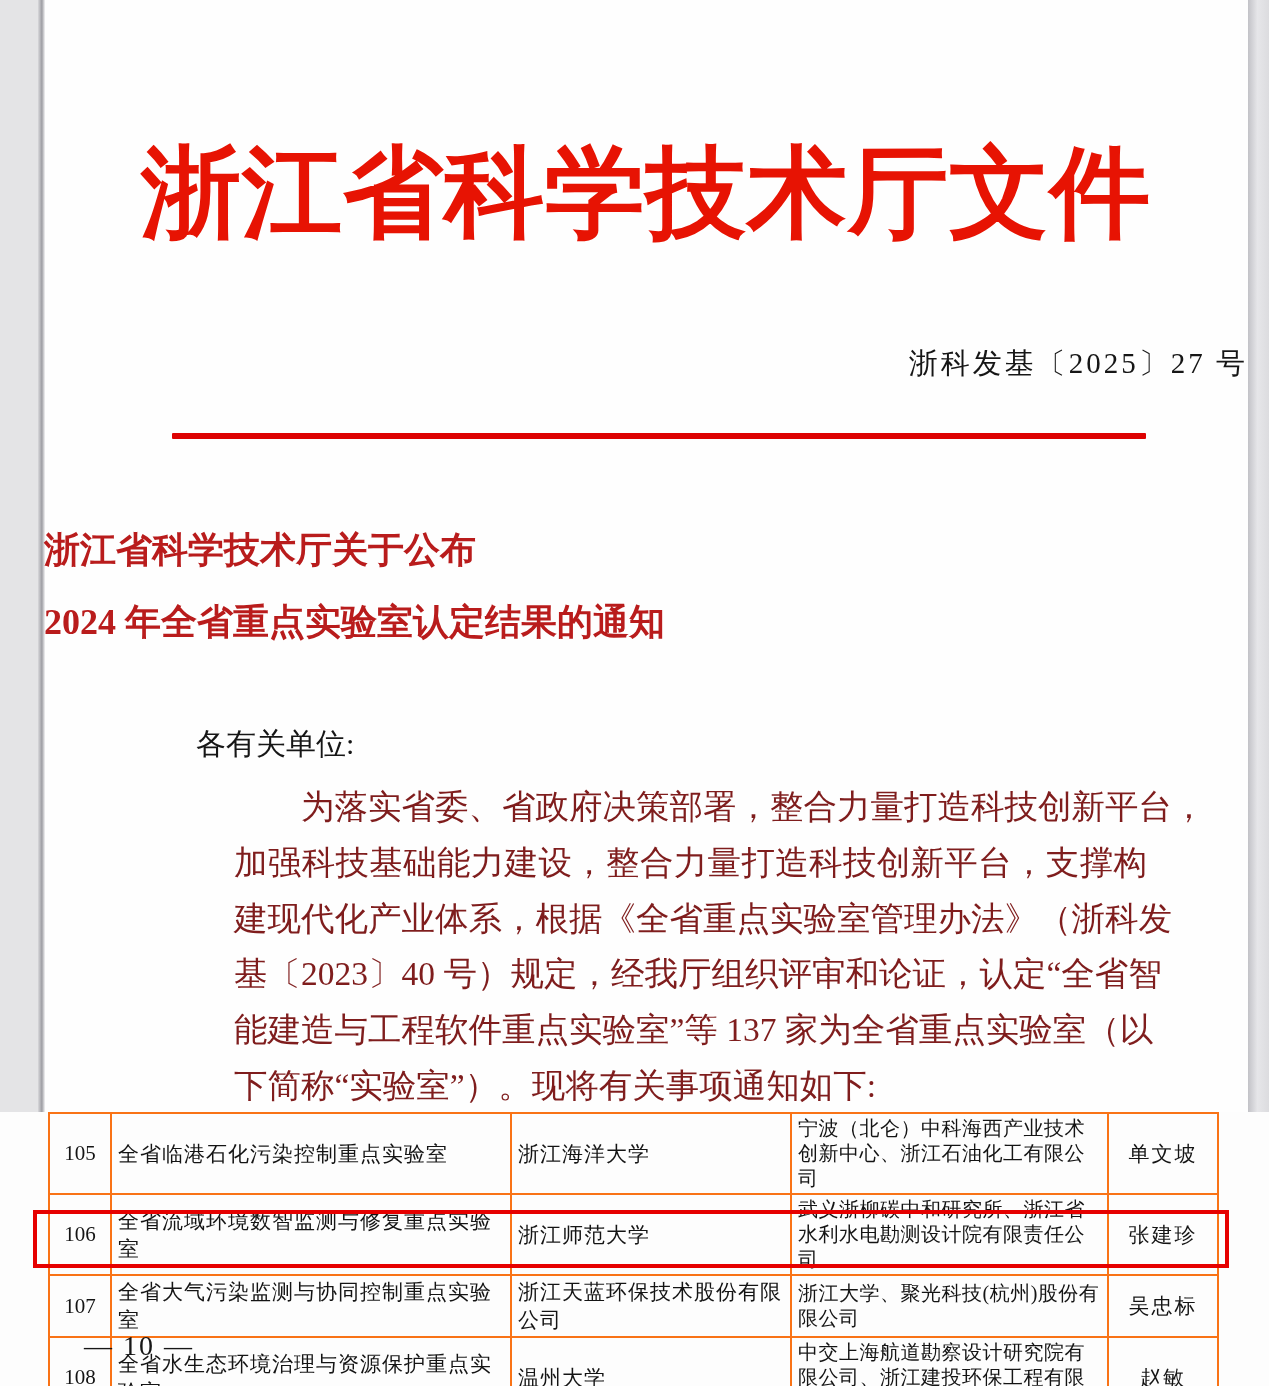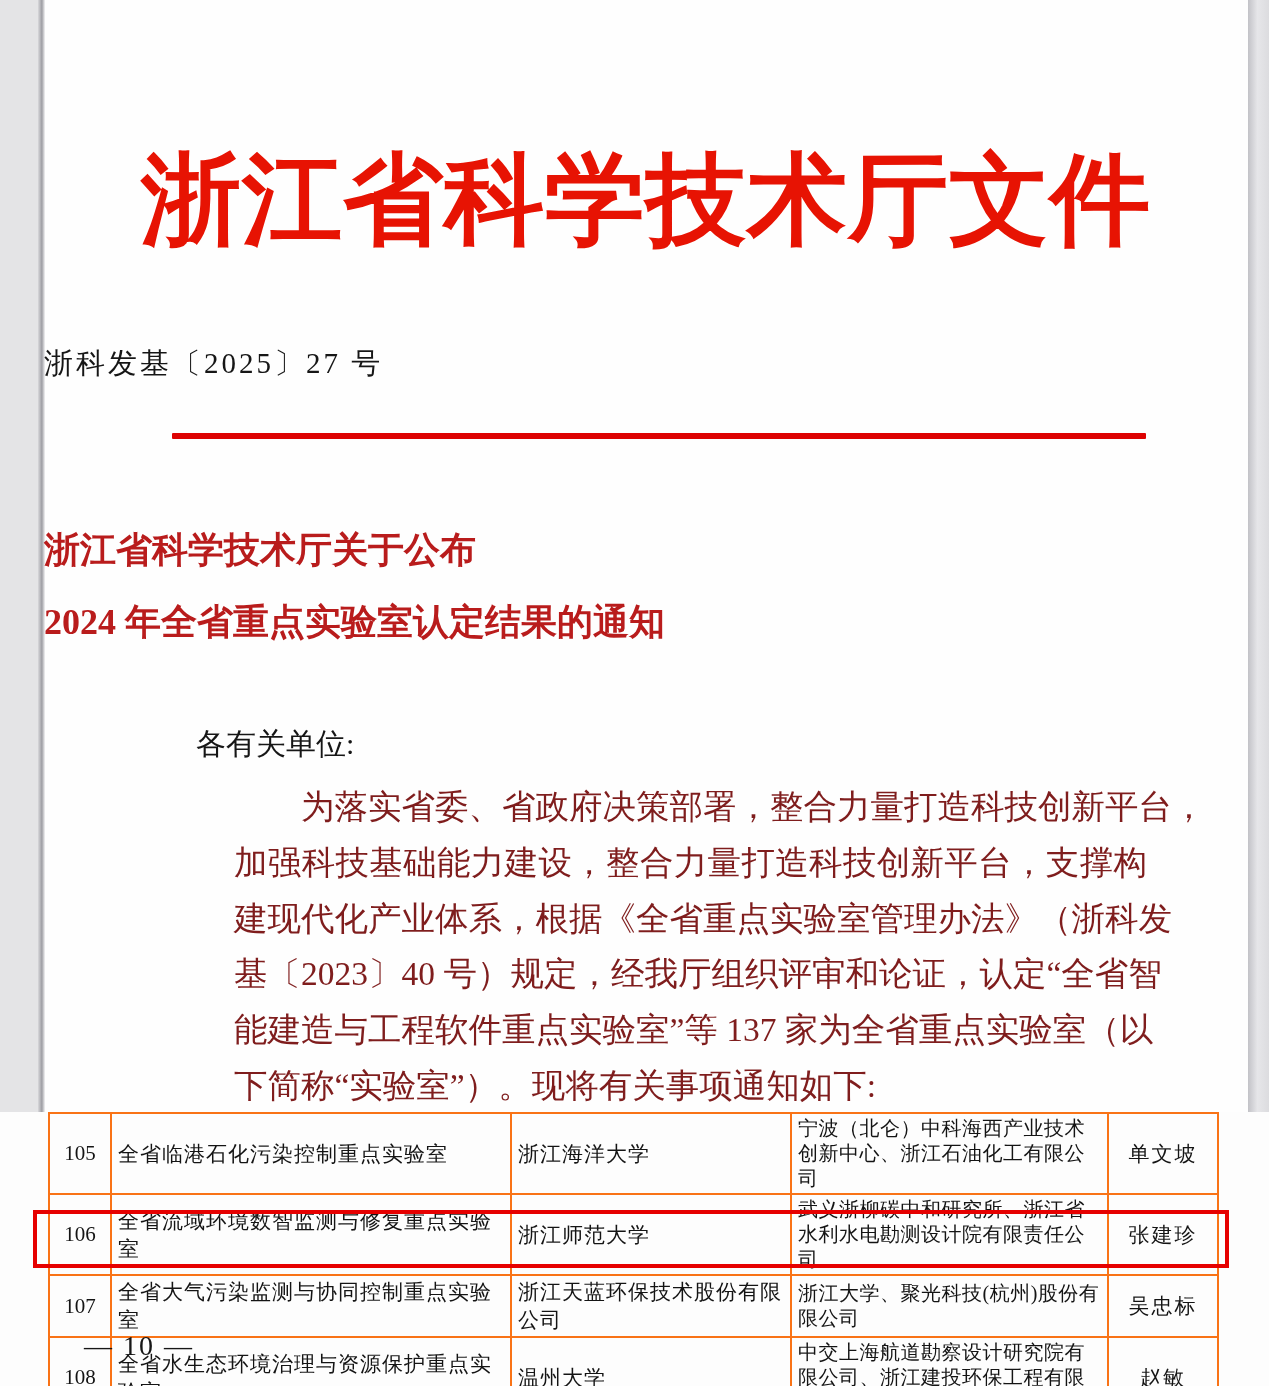--- a/index.html
+++ b/index.html
@@ -29,24 +29,25 @@
     position:absolute;left:0;top:1112px;width:1269px;height:274px;
     background:#fdfdfd;
   }
   .letterhead-title{
     position:absolute;left:44px;top:142px;width:1204px;
     text-align:center;
     font-size:100px;font-weight:bold;line-height:1.18;
     color:#e71303;
     letter-spacing:1px;
     white-space:nowrap;
+    font-family:Liberation Mono, monospace;
   }
   .doc-number{
     position:absolute;left:44px;top:344px;width:1204px;
-    text-align:left;font-size:29px;letter-spacing:3px;
+    text-align:right;font-size:29px;letter-spacing:3px;
   }
   .red-rule{
     position:absolute;left:172px;top:433px;width:974px;height:6px;
     background:#dd0202;border-radius:1px;
   }
   .notice-title{
     position:absolute;left:44px;top:514px;width:1204px;
     font-size:36px;font-weight:bold;line-height:72px;
     color:#b91c1c;
   }

